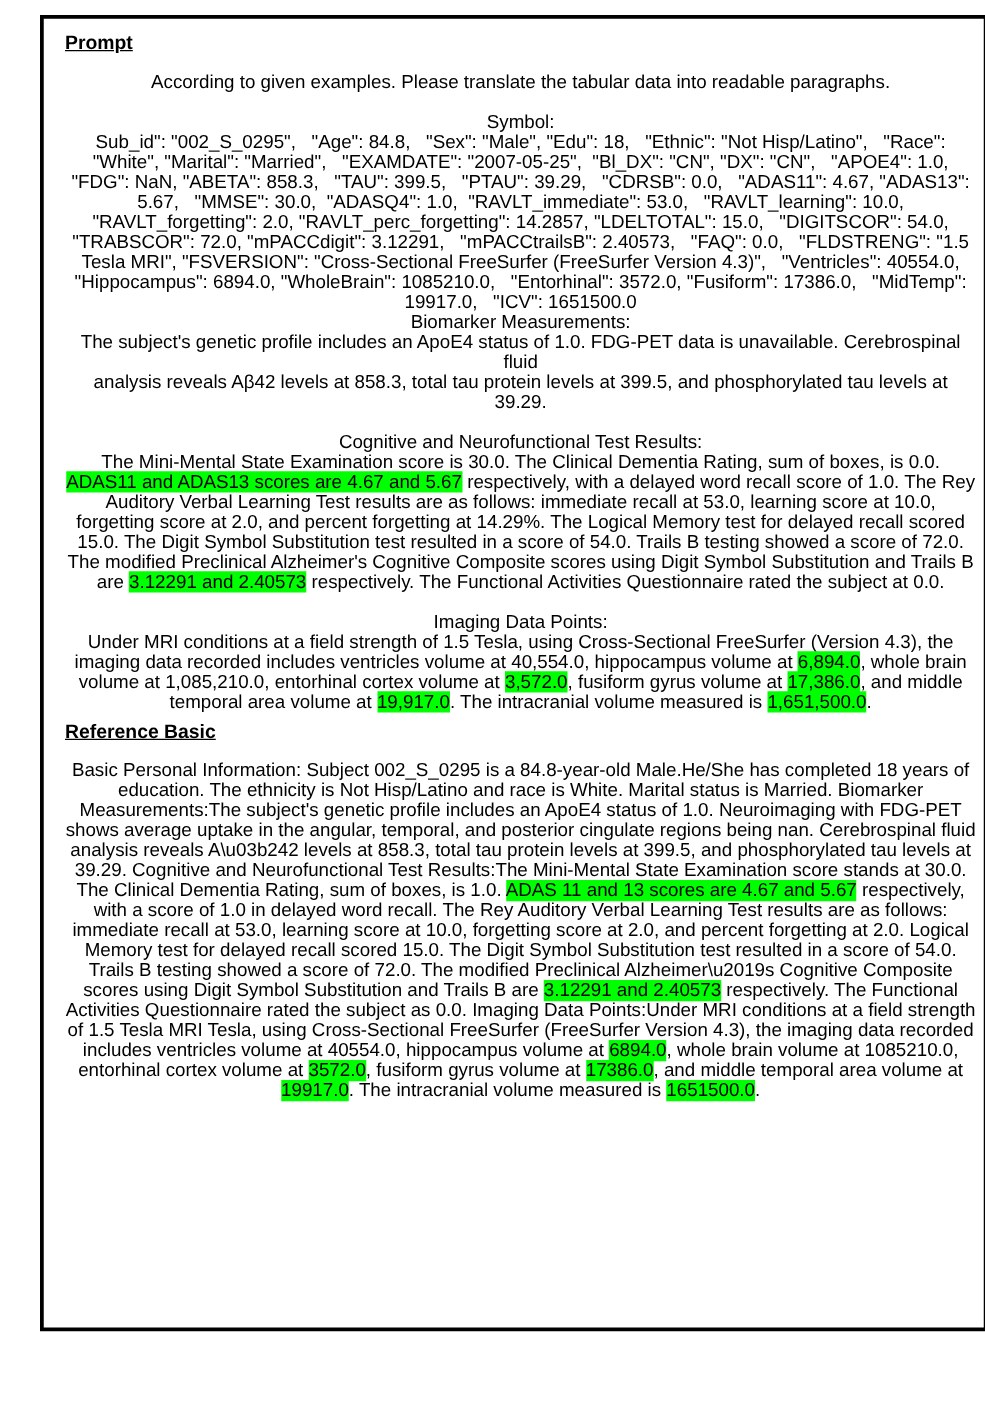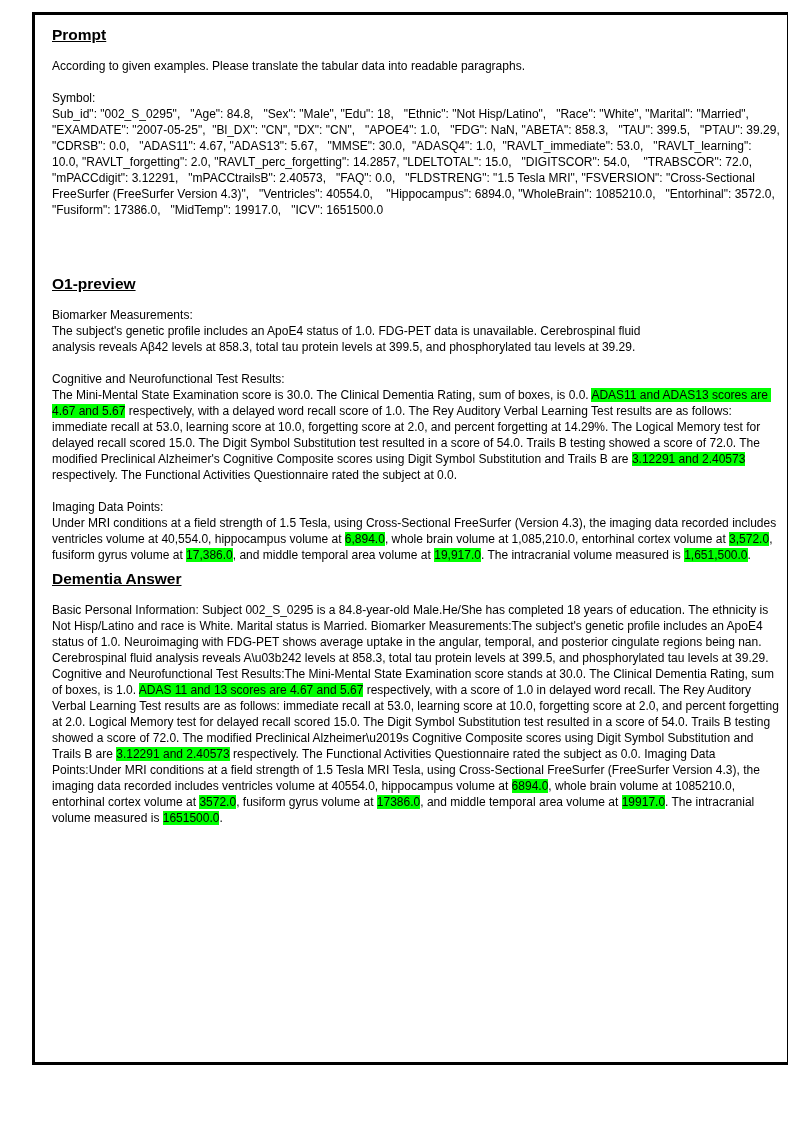--- a/index.html
+++ b/index.html
@@ -24,53 +24,53 @@
   .section-heading {
     font-size: 15.5px;
     line-height: 19px;
     font-weight: bold;
     text-decoration: underline;
     margin: 0 0 14px 0;
   }
   .heading-o1 { margin-top: 56px; }
   .heading-ref { margin-top: 6px; }
   .body-text {
-    font-size: 12px;
+    font-size: 15px;
     line-height: 16px;
     white-space: pre-wrap;
     margin: 0 0 16px 0;
+    text-align: center;
   }
   .no-gap { margin-bottom: 0; }
   .hl {
     
   }
 </style>
 </head>
 <body>
 
 <div class="doc-box">
 
   <div class="section-heading">Prompt</div>
 
   <div class="body-text">According to given examples. Please translate the tabular data into readable paragraphs.</div>
 
   <div class="body-text no-gap">Symbol:</div>
 
   <div class="body-text no-gap">Sub_id": "002_S_0295",   "Age": 84.8,   "Sex": "Male", "Edu": 18,   "Ethnic": "Not Hisp/Latino",   "Race": "White", "Marital": "Married",   "EXAMDATE": "2007-05-25",  "Bl_DX": "CN", "DX": "CN",   "APOE4": 1.0,   "FDG": NaN, "ABETA": 858.3,   "TAU": 399.5,   "PTAU": 39.29,   "CDRSB": 0.0,   "ADAS11": 4.67, "ADAS13": 5.67,   "MMSE": 30.0,  "ADASQ4": 1.0,  "RAVLT_immediate": 53.0,   "RAVLT_learning": 10.0, "RAVLT_forgetting": 2.0, "RAVLT_perc_forgetting": 14.2857, "LDELTOTAL": 15.0,   "DIGITSCOR": 54.0,    "TRABSCOR": 72.0, "mPACCdigit": 3.12291,   "mPACCtrailsB": 2.40573,   "FAQ": 0.0,   "FLDSTRENG": "1.5 Tesla MRI", "FSVERSION": "Cross-Sectional FreeSurfer (FreeSurfer Version 4.3)",   "Ventricles": 40554.0,    "Hippocampus": 6894.0, "WholeBrain": 1085210.0,   "Entorhinal": 3572.0, "Fusiform": 17386.0,   "MidTemp": 19917.0,   "ICV": 1651500.0</div>
 
-  <div class="section-heading heading-o1">O1-preview</div>
 
 
   <div class="body-text"><span>Biomarker Measurements:
 The subject's genetic profile includes an ApoE4 status of 1.0. FDG-PET data is unavailable. Cerebrospinal fluid
 analysis reveals Aβ42 levels at 858.3, total tau protein levels at 399.5, and phosphorylated tau levels at 39.29.</span></div>
 
   <div class="body-text"><span>Cognitive and Neurofunctional Test Results:
 The Mini-Mental State Examination score is 30.0. The Clinical Dementia Rating, sum of boxes, is 0.0. </span><span class="hl" style="background: rgb(0, 255, 0);">ADAS11 and ADAS13 scores are 4.67 and 5.67</span><span> respectively, with a delayed word recall score of 1.0. The Rey Auditory Verbal Learning Test results are as follows: immediate recall at 53.0, learning score at 10.0, forgetting score at 2.0, and percent forgetting at 14.29%. The Logical Memory test for delayed recall scored 15.0. The Digit Symbol Substitution test resulted in a score of 54.0. Trails B testing showed a score of 72.0. The modified Preclinical Alzheimer's Cognitive Composite scores using Digit Symbol Substitution and Trails B are </span><span class="hl" style="background: rgb(0, 255, 0);">3.12291 and 2.40573</span><span> respectively. The Functional Activities Questionnaire rated the subject at 0.0.</span></div>
 
   <div class="body-text no-gap"><span>Imaging Data Points:
 Under MRI conditions at a field strength of 1.5 Tesla, using Cross-Sectional FreeSurfer (Version 4.3), the imaging data recorded includes ventricles volume at 40,554.0, hippocampus volume at </span><span class="hl" style="background: rgb(0, 255, 0);">6,894.0</span><span>, whole brain volume at 1,085,210.0, entorhinal cortex volume at </span><span class="hl" style="background: rgb(0, 255, 0);">3,572.0</span><span>, fusiform gyrus volume at </span><span class="hl" style="background: rgb(0, 255, 0);">17,386.0</span><span>, and middle temporal area volume at </span><span class="hl" style="background: rgb(0, 255, 0);">19,917.0</span><span>. The intracranial volume measured is </span><span class="hl" style="background: rgb(0, 255, 0);">1,651,500.0</span><span>.</span></div>
 
-  <div class="section-heading heading-ref">Dementia Answer</div>
+  <div class="section-heading heading-ref">Reference Basic</div>
 
   <div class="body-text no-gap"><span>Basic Personal Information: Subject 002_S_0295 is a 84.8-year-old Male.He/She has completed 18 years of education. The ethnicity is Not Hisp/Latino and race is White. Marital status is Married. Biomarker Measurements:The subject's genetic profile includes an ApoE4 status of 1.0. Neuroimaging with FDG-PET shows average uptake in the angular, temporal, and posterior cingulate regions being nan. Cerebrospinal fluid analysis reveals A\u03b242 levels at 858.3, total tau protein levels at 399.5, and phosphorylated tau levels at 39.29. Cognitive and Neurofunctional Test Results:The Mini-Mental State Examination score stands at 30.0. The Clinical Dementia Rating, sum of boxes, is 1.0. </span><span class="hl" style="background: rgb(0, 255, 0);">ADAS 11 and 13 scores are 4.67 and 5.67</span><span> respectively, with a score of 1.0 in delayed word recall. The Rey Auditory Verbal Learning Test results are as follows: immediate recall at 53.0, learning score at 10.0, forgetting score at 2.0, and percent forgetting at 2.0. Logical Memory test for delayed recall scored 15.0. The Digit Symbol Substitution test resulted in a score of 54.0. Trails B testing showed a score of 72.0. The modified Preclinical Alzheimer\u2019s Cognitive Composite scores using Digit Symbol Substitution and Trails B are </span><span class="hl" style="background: rgb(0, 255, 0);">3.12291 and 2.40573</span><span> respectively. The Functional Activities Questionnaire rated the subject as 0.0. Imaging Data Points:Under MRI conditions at a field strength of 1.5 Tesla MRI Tesla, using Cross-Sectional FreeSurfer (FreeSurfer Version 4.3), the imaging data recorded includes ventricles volume at 40554.0, hippocampus volume at </span><span class="hl" style="background: rgb(0, 255, 0);">6894.0</span><span>, whole brain volume at 1085210.0, entorhinal cortex volume at </span><span class="hl" style="background: rgb(0, 255, 0);">3572.0</span><span>, fusiform gyrus volume at </span><span class="hl" style="background: rgb(0, 255, 0);">17386.0</span><span>, and middle temporal area volume at </span><span class="hl" style="background: rgb(0, 255, 0);">19917.0</span><span>. The intracranial volume measured is </span><span class="hl" style="background: rgb(0, 255, 0);">1651500.0</span><span>.</span></div>
 
 </div>
 
 </body></html>

